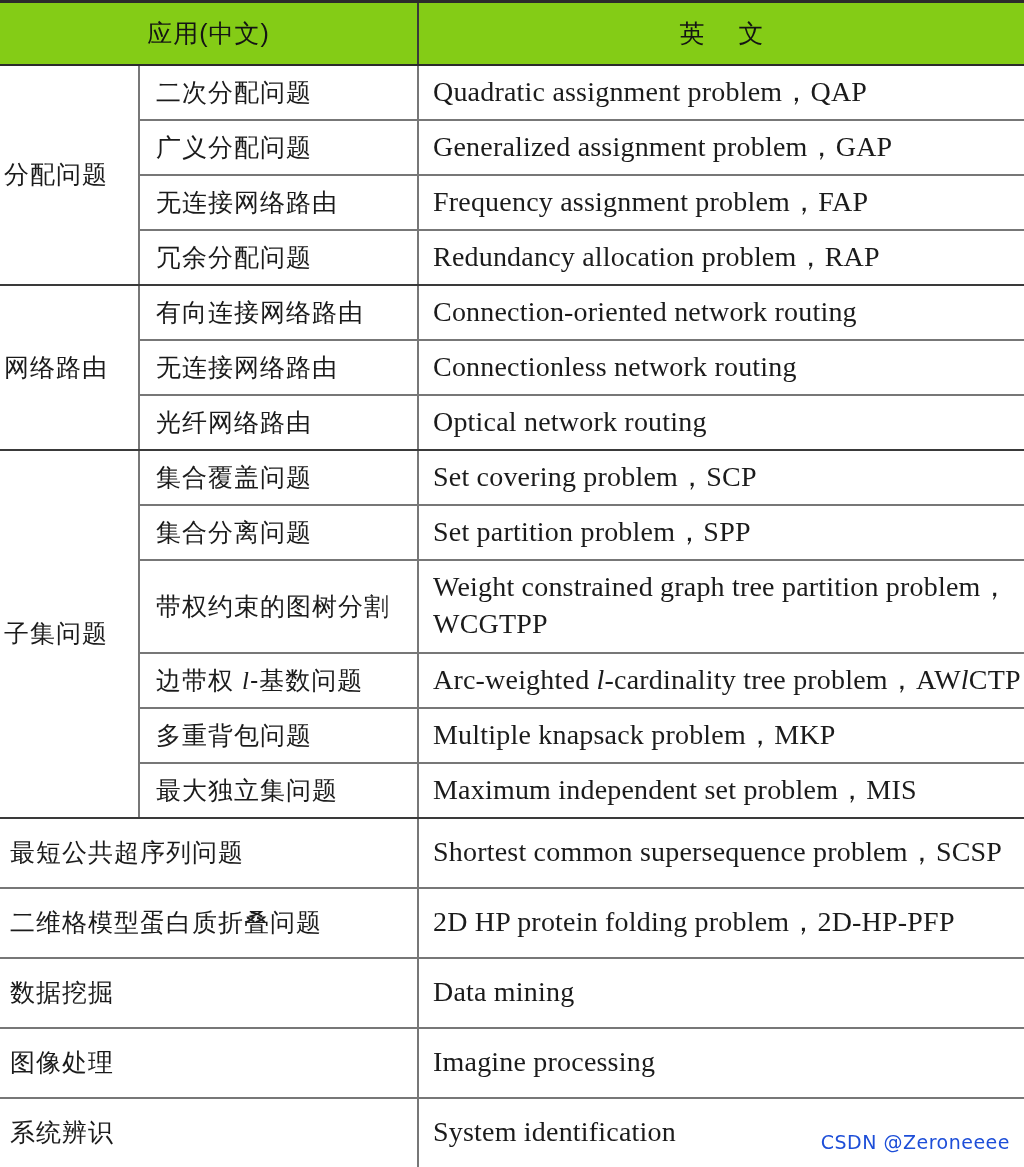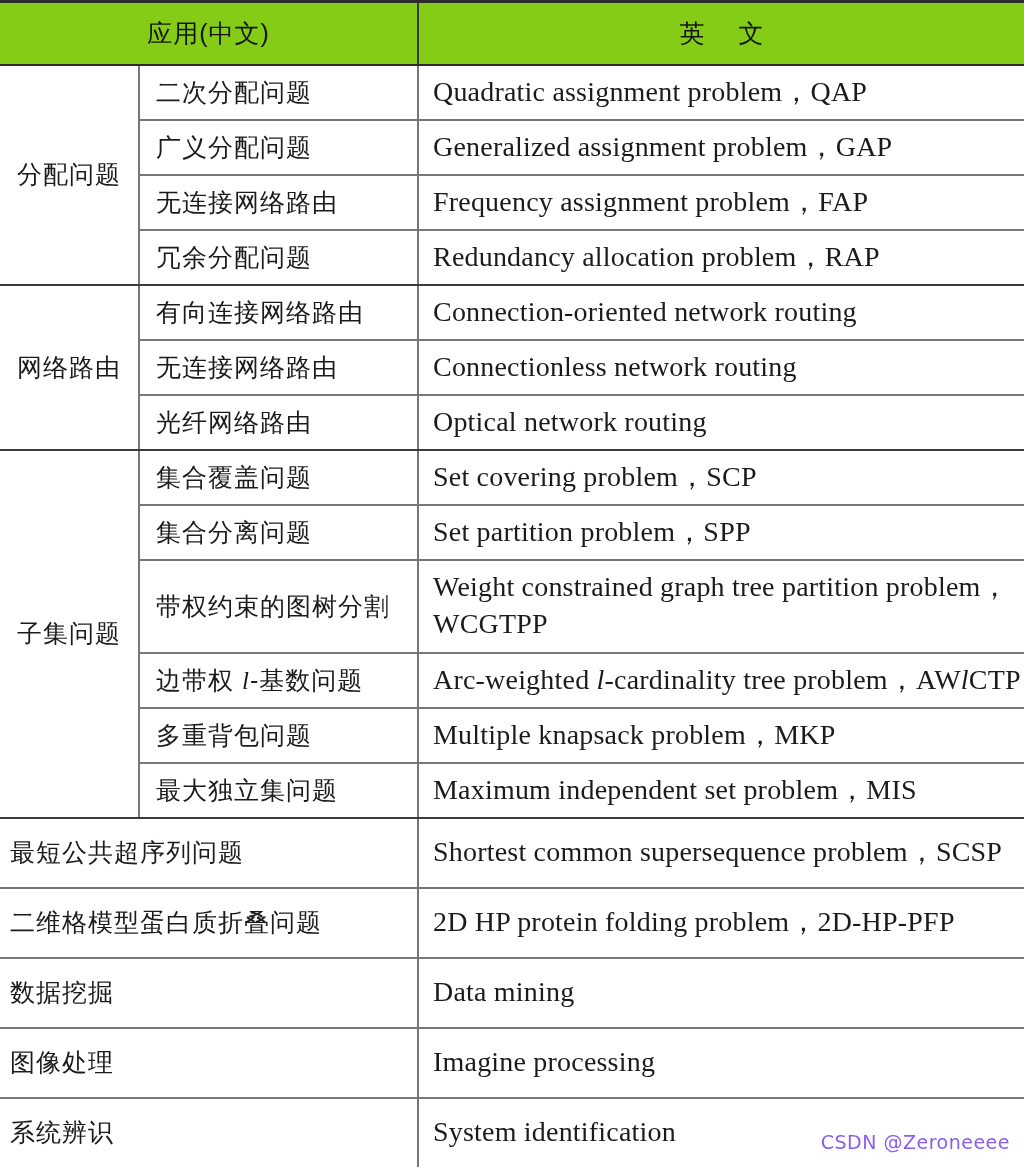--- a/index.html
+++ b/index.html
@@ -68,21 +68,20 @@
     padding: 0 0 0 14px;
     vertical-align: middle;
     font-size: 25px;
     line-height: 1.32;
     color: #1b1b1b;
   }
 
   td.group-cell {
     font-family: "Liberation Sans", "DejaVu Sans", sans-serif;
     font-size: 25px;
-    text-align: center;
     padding: 8px 4px;
     border-right: 2px solid #777777;
     border-bottom: 2px solid #3a3a3a;
     letter-spacing: 1px;
   }
 
   td.sub-cell {
     font-family: "Liberation Sans", "DejaVu Sans", sans-serif;
     font-size: 25px;
     border-right: 2px solid #777777;
@@ -130,21 +129,21 @@
     display: block;
   }
 
   
   .watermark {
     position: absolute;
     right: 14px;
     bottom: 14px;
     font-family: "DejaVu Sans", "Liberation Sans", sans-serif;
     font-size: 19px;
-    color: #8b5cf6;
+    color: #1d4ed8;
     letter-spacing: 0.5px;
     user-select: none;
     pointer-events: none;
   }
 </style>
 </head>
 <body>
 
 <div class="table-wrap">
 

